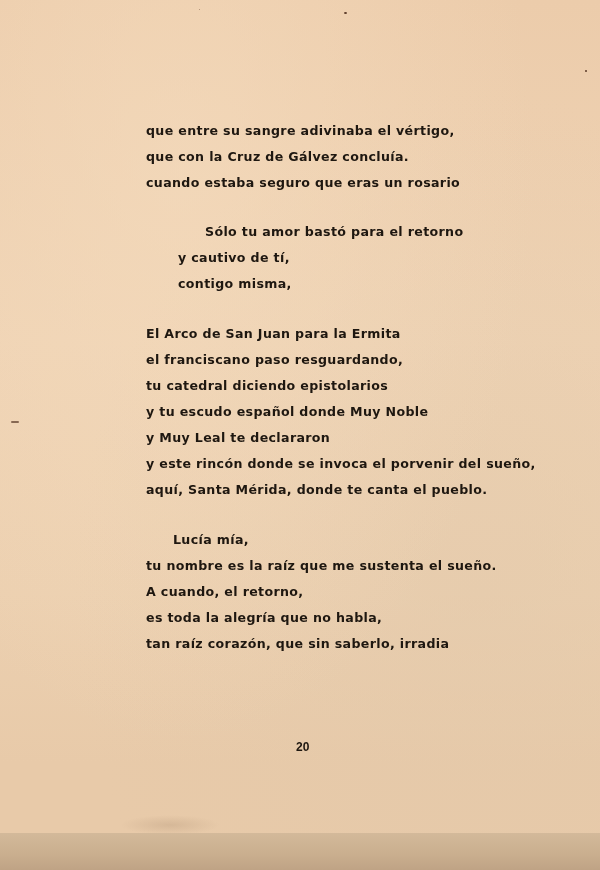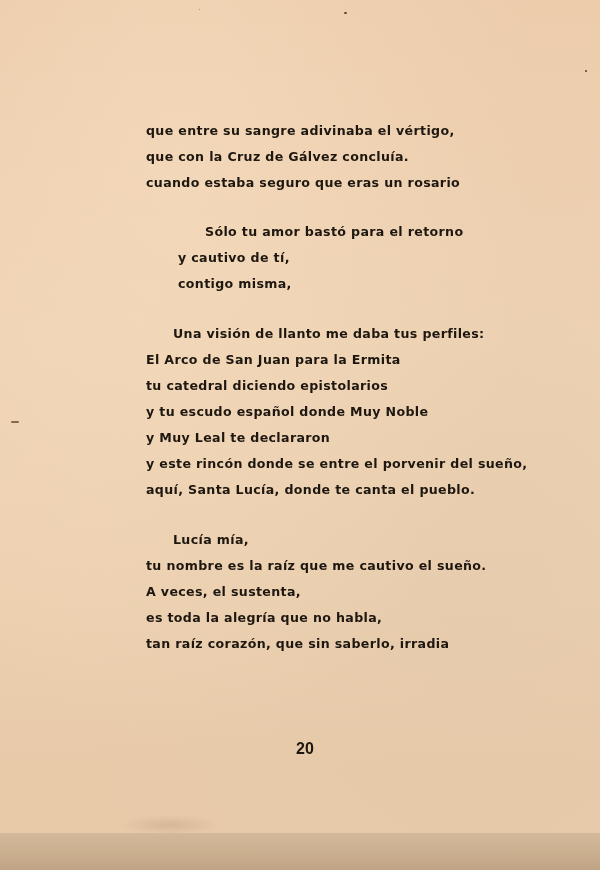--- a/index.html
+++ b/index.html
@@ -60,21 +60,21 @@
       font-weight: bold;
       font-family: "DejaVu Sans", sans-serif;
     }
     .indent {
       padding-left: 27px;
     }
     .page-number {
       position: absolute;
       left: 296px;
       top: 740px;
-      font-size: 16px;
+      font-size: 12px;
       font-weight: bold;
       color: #1e1710;
       font-family: "Liberation Sans", sans-serif;
     }
   </style>
 </head>
 <body>
 
 <div class="page">
   <div class="shadow-blot"></div>
@@ -92,32 +92,32 @@
       <span class="line">cuando estaba seguro que eras un rosario</span>
     </div>
 
     <div class="stanza" style="margin-top:23px;margin-left:32px;">
       <span class="line indent">Sólo tu amor bastó para el retorno</span>
       <span class="line">y cautivo de tí,</span>
       <span class="line">contigo misma,</span>
     </div>
 
     <div class="stanza" style="margin-top:24px;">
-      <span class="line indent">Una visión de llanto me daba tus perfiles:</span>
       <span class="line">El Arco de San Juan para la Ermita</span>
+      <span class="line">el franciscano paso resguardando,</span>
       <span class="line">tu catedral diciendo epistolarios</span>
       <span class="line">y tu escudo español donde Muy Noble</span>
       <span class="line">y Muy Leal te declararon</span>
-      <span class="line">y este rincón donde se entre el porvenir del sueño,</span>
-      <span class="line">aquí, Santa Lucía, donde te canta el pueblo.</span>
+      <span class="line">y este rincón donde se invoca el porvenir del sueño,</span>
+      <span class="line">aquí, Santa Mérida, donde te canta el pueblo.</span>
     </div>
 
     <div class="stanza" style="margin-top:24px;">
       <span class="line indent">Lucía mía,</span>
-      <span class="line">tu nombre es la raíz que me cautivo el sueño.</span>
-      <span class="line">A veces, el sustenta,</span>
+      <span class="line">tu nombre es la raíz que me sustenta el sueño.</span>
+      <span class="line">A cuando, el retorno,</span>
       <span class="line">es toda la alegría que no habla,</span>
       <span class="line">tan raíz corazón, que sin saberlo, irradia</span>
     </div>
   </div>
 
   <div class="page-number">20</div>
 </div>
 
 </body></html>

